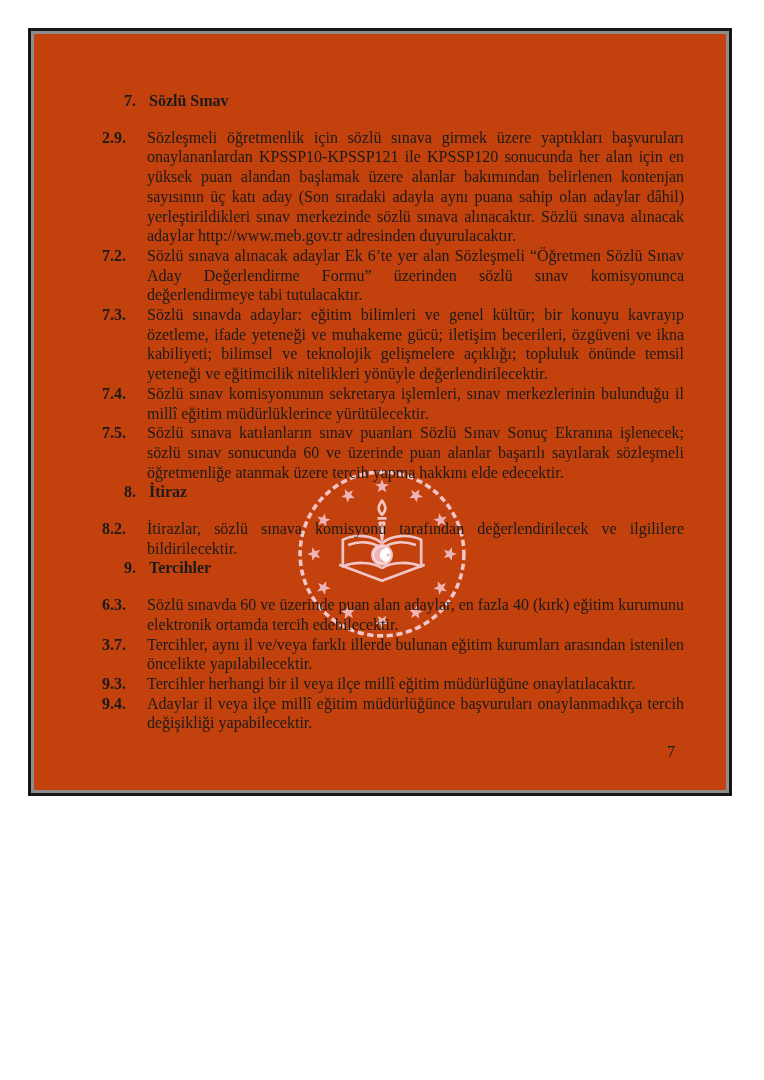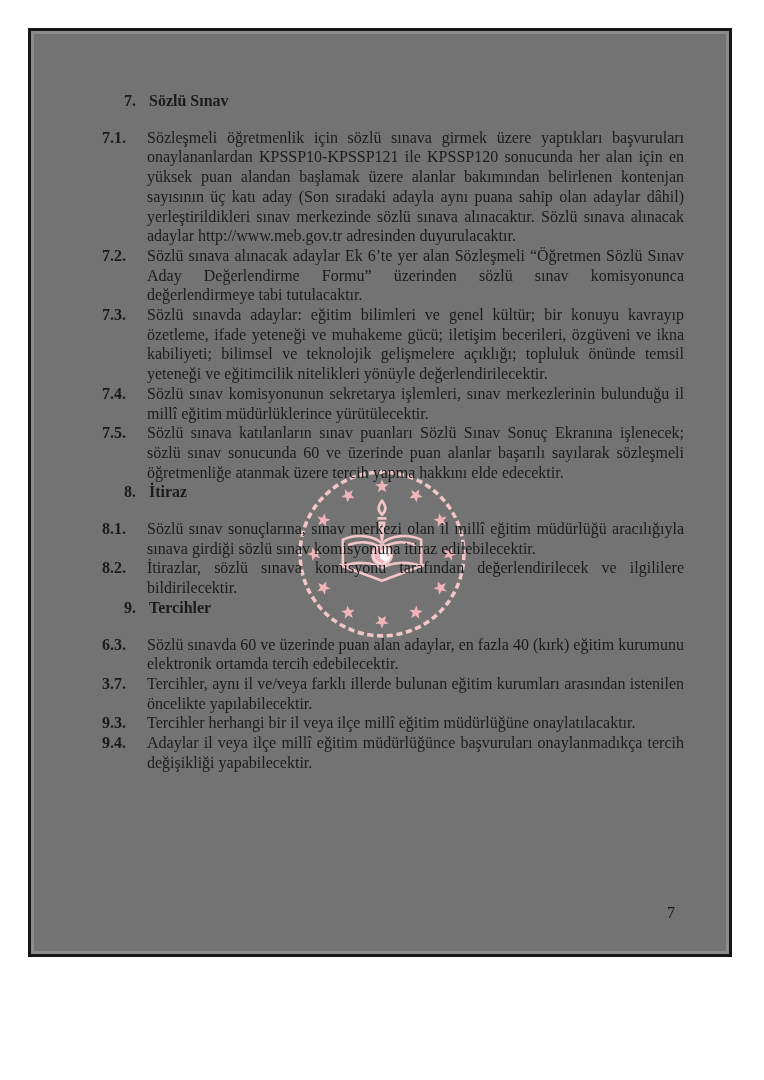--- a/index.html
+++ b/index.html
@@ -10,25 +10,25 @@
     height: 1080px;
     overflow: hidden;
     font-family: "Liberation Serif", "DejaVu Serif", serif;
     color: #1b1b1b;
   }
   .page {
     position: absolute;
     left: 28px;
     top: 28px;
     width: 704px;
-    height: 929px;
+    height: 768px;
     box-sizing: border-box;
     border: 3px solid #161616;
     box-shadow: inset 0 0 0 3px #8c8c8c;
-    background: #737373;
+    background: #c2410c;
   }
   .watermark {
     position: absolute;
     left: 262px;
     top: 434px;
     width: 178px;
     height: 178px;
     z-index: 0;
     pointer-events: none;
   }
@@ -121,21 +121,21 @@
     </g>
   </svg>
 
   <div class="content">
 
     <div class="section">
       <div class="sec-head">
         <span class="sec-num">7.</span><span class="sec-title">Sözlü Sınav</span>
       </div>
       <div class="item">
-        <span class="item-num">7.1.</span>
+        <span class="item-num">2.9.</span>
         <div class="item-text">Sözleşmeli öğretmenlik için sözlü sınava girmek üzere yaptıkları başvuruları onaylananlardan KPSSP10-KPSSP121 ile KPSSP120 sonucunda her alan için en yüksek puan alandan başlamak üzere alanlar bakımından belirlenen kontenjan sayısının üç katı aday (Son sıradaki adayla aynı puana sahip olan adaylar dâhil) yerleştirildikleri sınav merkezinde sözlü sınava alınacaktır. Sözlü sınava alınacak adaylar http://www.meb.gov.tr adresinden duyurulacaktır.</div>
       </div>
       <div class="item">
         <span class="item-num">7.2.</span>
         <div class="item-text">Sözlü sınava alınacak adaylar Ek 6’te yer alan Sözleşmeli “Öğretmen Sözlü Sınav Aday Değerlendirme Formu” üzerinden sözlü sınav komisyonunca değerlendirmeye tabi tutulacaktır.</div>
       </div>
       <div class="item">
         <span class="item-num">7.3.</span>
         <div class="item-text">Sözlü sınavda adaylar: eğitim bilimleri ve genel kültür; bir konuyu kavrayıp özetleme, ifade yeteneği ve muhakeme gücü; iletişim becerileri, özgüveni ve ikna kabiliyeti; bilimsel ve teknolojik gelişmelere açıklığı; topluluk önünde temsil yeteneği ve eğitimcilik nitelikleri yönüyle değerlendirilecektir.</div>
       </div>
@@ -145,24 +145,20 @@
       </div>
       <div class="item">
         <span class="item-num">7.5.</span>
         <div class="item-text">Sözlü sınava katılanların sınav puanları Sözlü Sınav Sonuç Ekranına işlenecek; sözlü sınav sonucunda 60 ve üzerinde puan alanlar başarılı sayılarak sözleşmeli öğretmenliğe atanmak üzere tercih yapma hakkını elde edecektir.</div>
       </div>
     </div>
 
     <div class="section">
       <div class="sec-head">
         <span class="sec-num">8.</span><span class="sec-title">İtiraz</span>
-      </div>
-      <div class="item">
-        <span class="item-num">8.1.</span>
-        <div class="item-text">Sözlü sınav sonuçlarına, sınav merkezi olan il millî eğitim müdürlüğü aracılığıyla sınava girdiği sözlü sınav komisyonuna itiraz edilebilecektir.</div>
       </div>
       <div class="item">
         <span class="item-num">8.2.</span>
         <div class="item-text">İtirazlar, sözlü sınava komisyonu tarafından değerlendirilecek ve ilgililere bildirilecektir.</div>
       </div>
     </div>
 
     <div class="section">
       <div class="sec-head">
         <span class="sec-num">9.</span><span class="sec-title">Tercihler</span>

